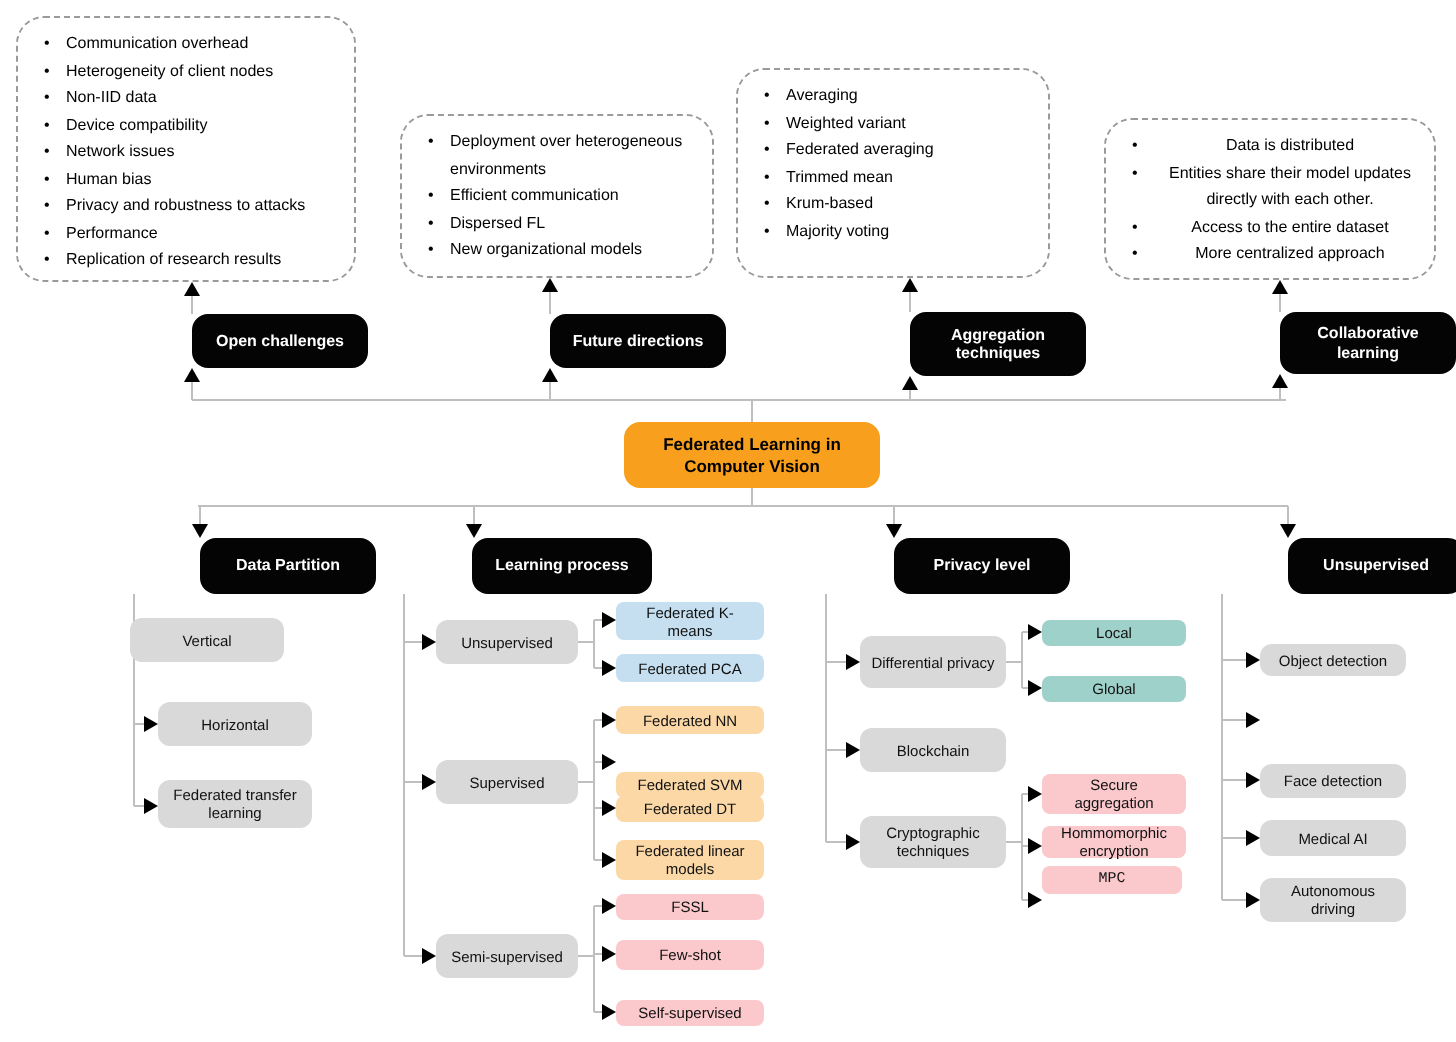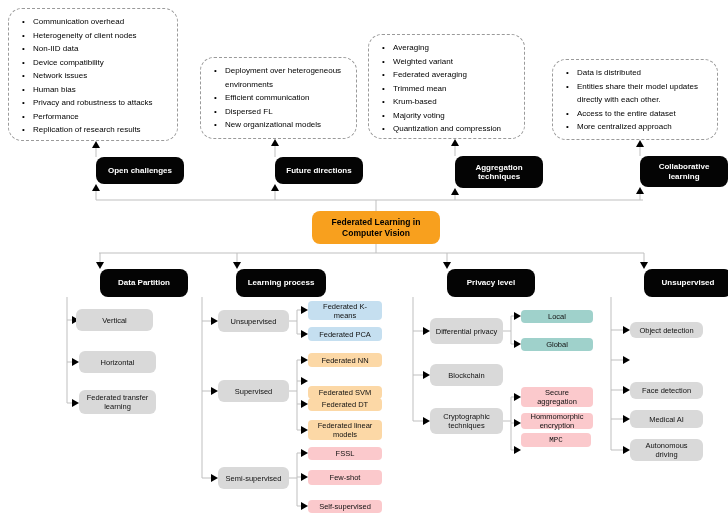--- a/index.html
+++ b/index.html
@@ -181,45 +181,44 @@
     </ul>
   </div>
   <div class="dashed-box" style="left:368px;top:34px;width:157px;height:105px;">
     <ul>
       <li>Averaging</li>
       <li>Weighted variant</li>
       <li>Federated averaging</li>
       <li>Trimmed mean</li>
       <li>Krum-based</li>
       <li>Majority voting</li>
-      <li>Quantization and compression</li>
-    </ul>
-  </div>
-  <div class="dashed-box" style="left:552px;top:59px;width:166px;height:81px;">
+    </ul>
+  </div>
+  <div class="dashed-box" style="left:552px;top:59px;width:166px;height:81px;text-align:center;">
     <ul>
       <li>Data is distributed</li>
       <li>Entities share their model updates directly with each other.</li>
       <li>Access to the entire dataset</li>
       <li>More centralized approach</li>
     </ul>
   </div>
 
   <div class="blackbox" style="left:52px;top:157px;width:88px;height:27px;">Open challenges</div>
   <div class="blackbox" style="left:231px;top:157px;width:88px;height:27px;">Future directions</div>
   <div class="blackbox" style="left:411px;top:156px;width:88px;height:32px;">Aggregation techniques</div>
   <div class="blackbox" style="left:596px;top:156px;width:88px;height:31px;">Collaborative learning</div>
 
   <div class="root-box" style="left:312px;top:211px;width:128px;height:33px;">Federated Learning in Computer Vision</div>
 
   <div class="blackbox" style="left:56px;top:269px;width:88px;height:28px;">Data Partition</div>
   <div class="blackbox" style="left:192px;top:269px;width:90px;height:28px;">Learning process</div>
   <div class="blackbox" style="left:403px;top:269px;width:88px;height:28px;">Privacy level</div>
   <div class="blackbox" style="left:600px;top:269px;width:88px;height:28px;">Unsupervised</div>
 
-  <div class="node gray" style="left:76px;top:309px;width:77px;height:22px;">Vertical</div>
+  <div class="node gray" style="left:65px;top:309px;width:77px;height:22px;">Vertical</div>
   <div class="node gray" style="left:79px;top:351px;width:77px;height:22px;">Horizontal</div>
   <div class="node gray" style="left:79px;top:390px;width:77px;height:24px;">Federated transfer learning</div>
 
   <div class="node gray" style="left:218px;top:310px;width:71px;height:22px;">Unsupervised</div>
   <div class="node gray" style="left:218px;top:380px;width:71px;height:22px;">Supervised</div>
   <div class="node gray" style="left:218px;top:467px;width:71px;height:22px;">Semi-supervised</div>
 
   <div class="node blue" style="left:308px;top:301px;width:74px;height:19px;">Federated K-means</div>
   <div class="node blue" style="left:308px;top:327px;width:74px;height:14px;">Federated PCA</div>
 

